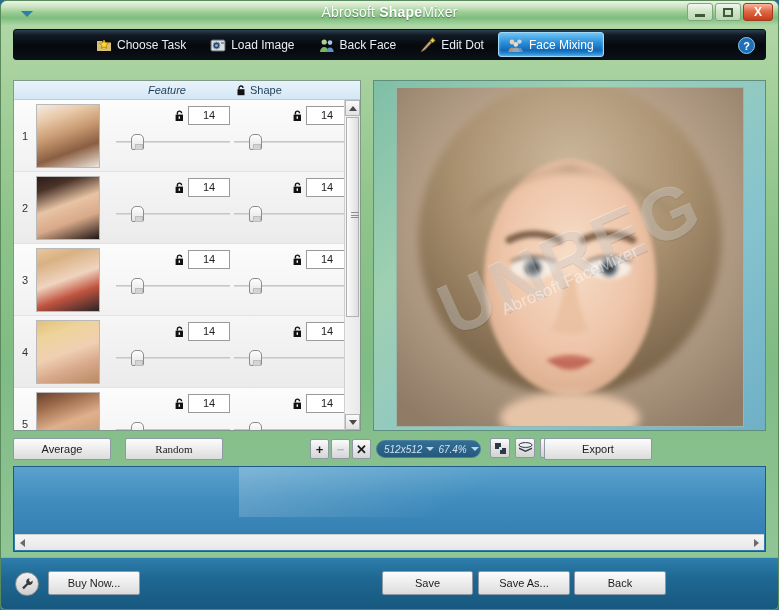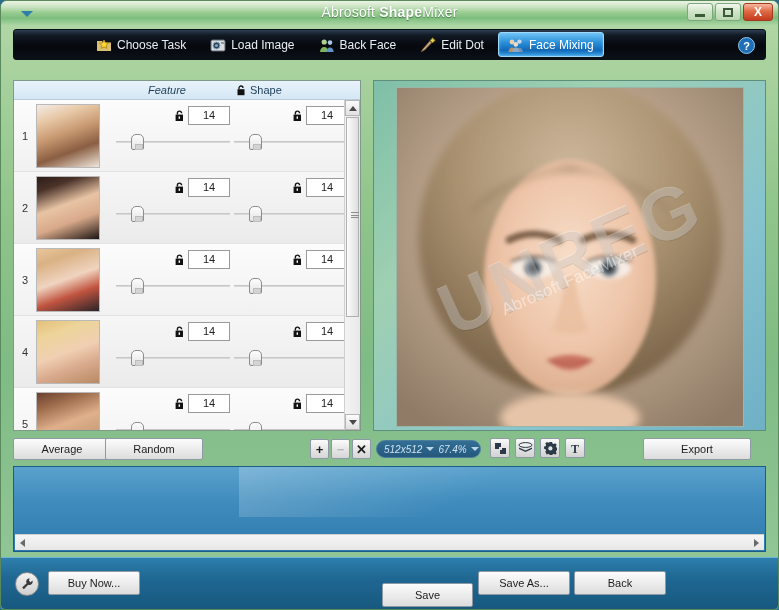--- a/index.html
+++ b/index.html
@@ -162,21 +162,21 @@
     font-size:74px;font-weight:bold;color:rgba(255,255,255,.30);
     transform:rotate(-24deg);letter-spacing:2px;
     text-shadow:0 1px 0 rgba(0,0,0,.12);
   }
   .wm-sub{
     position:absolute;left:50%;top:54%;transform:translate(-50%,0) rotate(-24deg);
     font-size:17px;color:rgba(255,255,255,.45);white-space:nowrap;
   }
 
   
-  .midbar{position:absolute;left:0;top:372px;width:738px;height:26px;}
+  .midbar{position:absolute;left:0;top:372px;width:639px;height:26px;}
   .btn{
     background:linear-gradient(180deg,#fcfcfc,#ededed 48%,#dcdcdc);
     border:1px solid #8e9aa3;border-radius:2px;
     font-size:11px;color:#1c1c1c;height:22px;padding:0 10px;
     display:inline-flex;align-items:center;justify-content:center;
   }
   .btn.dis{color:#9aa3a9;background:linear-gradient(180deg,#f3f3f3,#e6e6e6);}
   .sqbtn{
     width:19px;height:20px;border:1px solid #8e9aa3;border-radius:2px;
     background:linear-gradient(180deg,#fbfbfb,#e7e7e7 50%,#d6d6d6);
@@ -559,21 +559,21 @@
         </svg>
         <div class="wm">
           <div class="wm-txt">UNREG</div>
           <div class="wm-sub">Abrosoft FaceMixer</div>
         </div>
       </div>
     </div>
 
     <div class="midbar">
       <div class="btn" style="position:absolute;left:0;top:2px;width:98px;">Average</div>
-      <div class="btn" style="position:absolute;left:92px;top:2px;width:98px;">Random</div>
+      <div class="btn" style="position:absolute;left:112px;top:2px;width:98px;font-family:Liberation Serif, serif;">Random</div>
 
       <div class="sqbtn" style="position:absolute;left:297px;top:3px;">+</div>
       <div class="sqbtn dis" style="position:absolute;left:318px;top:3px;">−</div>
       <div class="sqbtn" style="position:absolute;left:339px;top:3px;">✕</div>
 
       <div class="combo" style="position:absolute;left:363px;top:4px;width:105px;font-style:italic;">
         <span>512x512</span>
         <i class="cb-arr"></i>
         <span>67.4%</span>
         <i class="cb-arr"></i>
@@ -620,17 +620,17 @@
   </div>
 
   <div class="footer">
     <div class="footer-top"></div>
     <div class="wrench">
       <svg width="14" height="14" viewBox="0 0 14 14">
         <path d="M9.6 1.2a3.4 3.4 0 0 0-3 5l-4.4 4.4 1.6 1.6 4.4-4.4a3.4 3.4 0 0 0 4.3-4.4l-1.9 1.9-1.6-1.6z" fill="#3a3a3a"></path>
       </svg>
     </div>
     <div class="btn" style="position:absolute;left:47px;top:14px;width:92px;">Buy Now...</div>
-    <div class="btn" style="position:absolute;left:381px;top:26px;width:91px;">Save</div>
+    <div class="btn" style="position:absolute;left:381px;top:14px;width:91px;">Save</div>
     <div class="btn" style="position:absolute;left:477px;top:14px;width:92px;">Save As...</div>
     <div class="btn" style="position:absolute;left:573px;top:14px;width:92px;">Back</div>
   </div>
 </div>
 
 </body></html>

